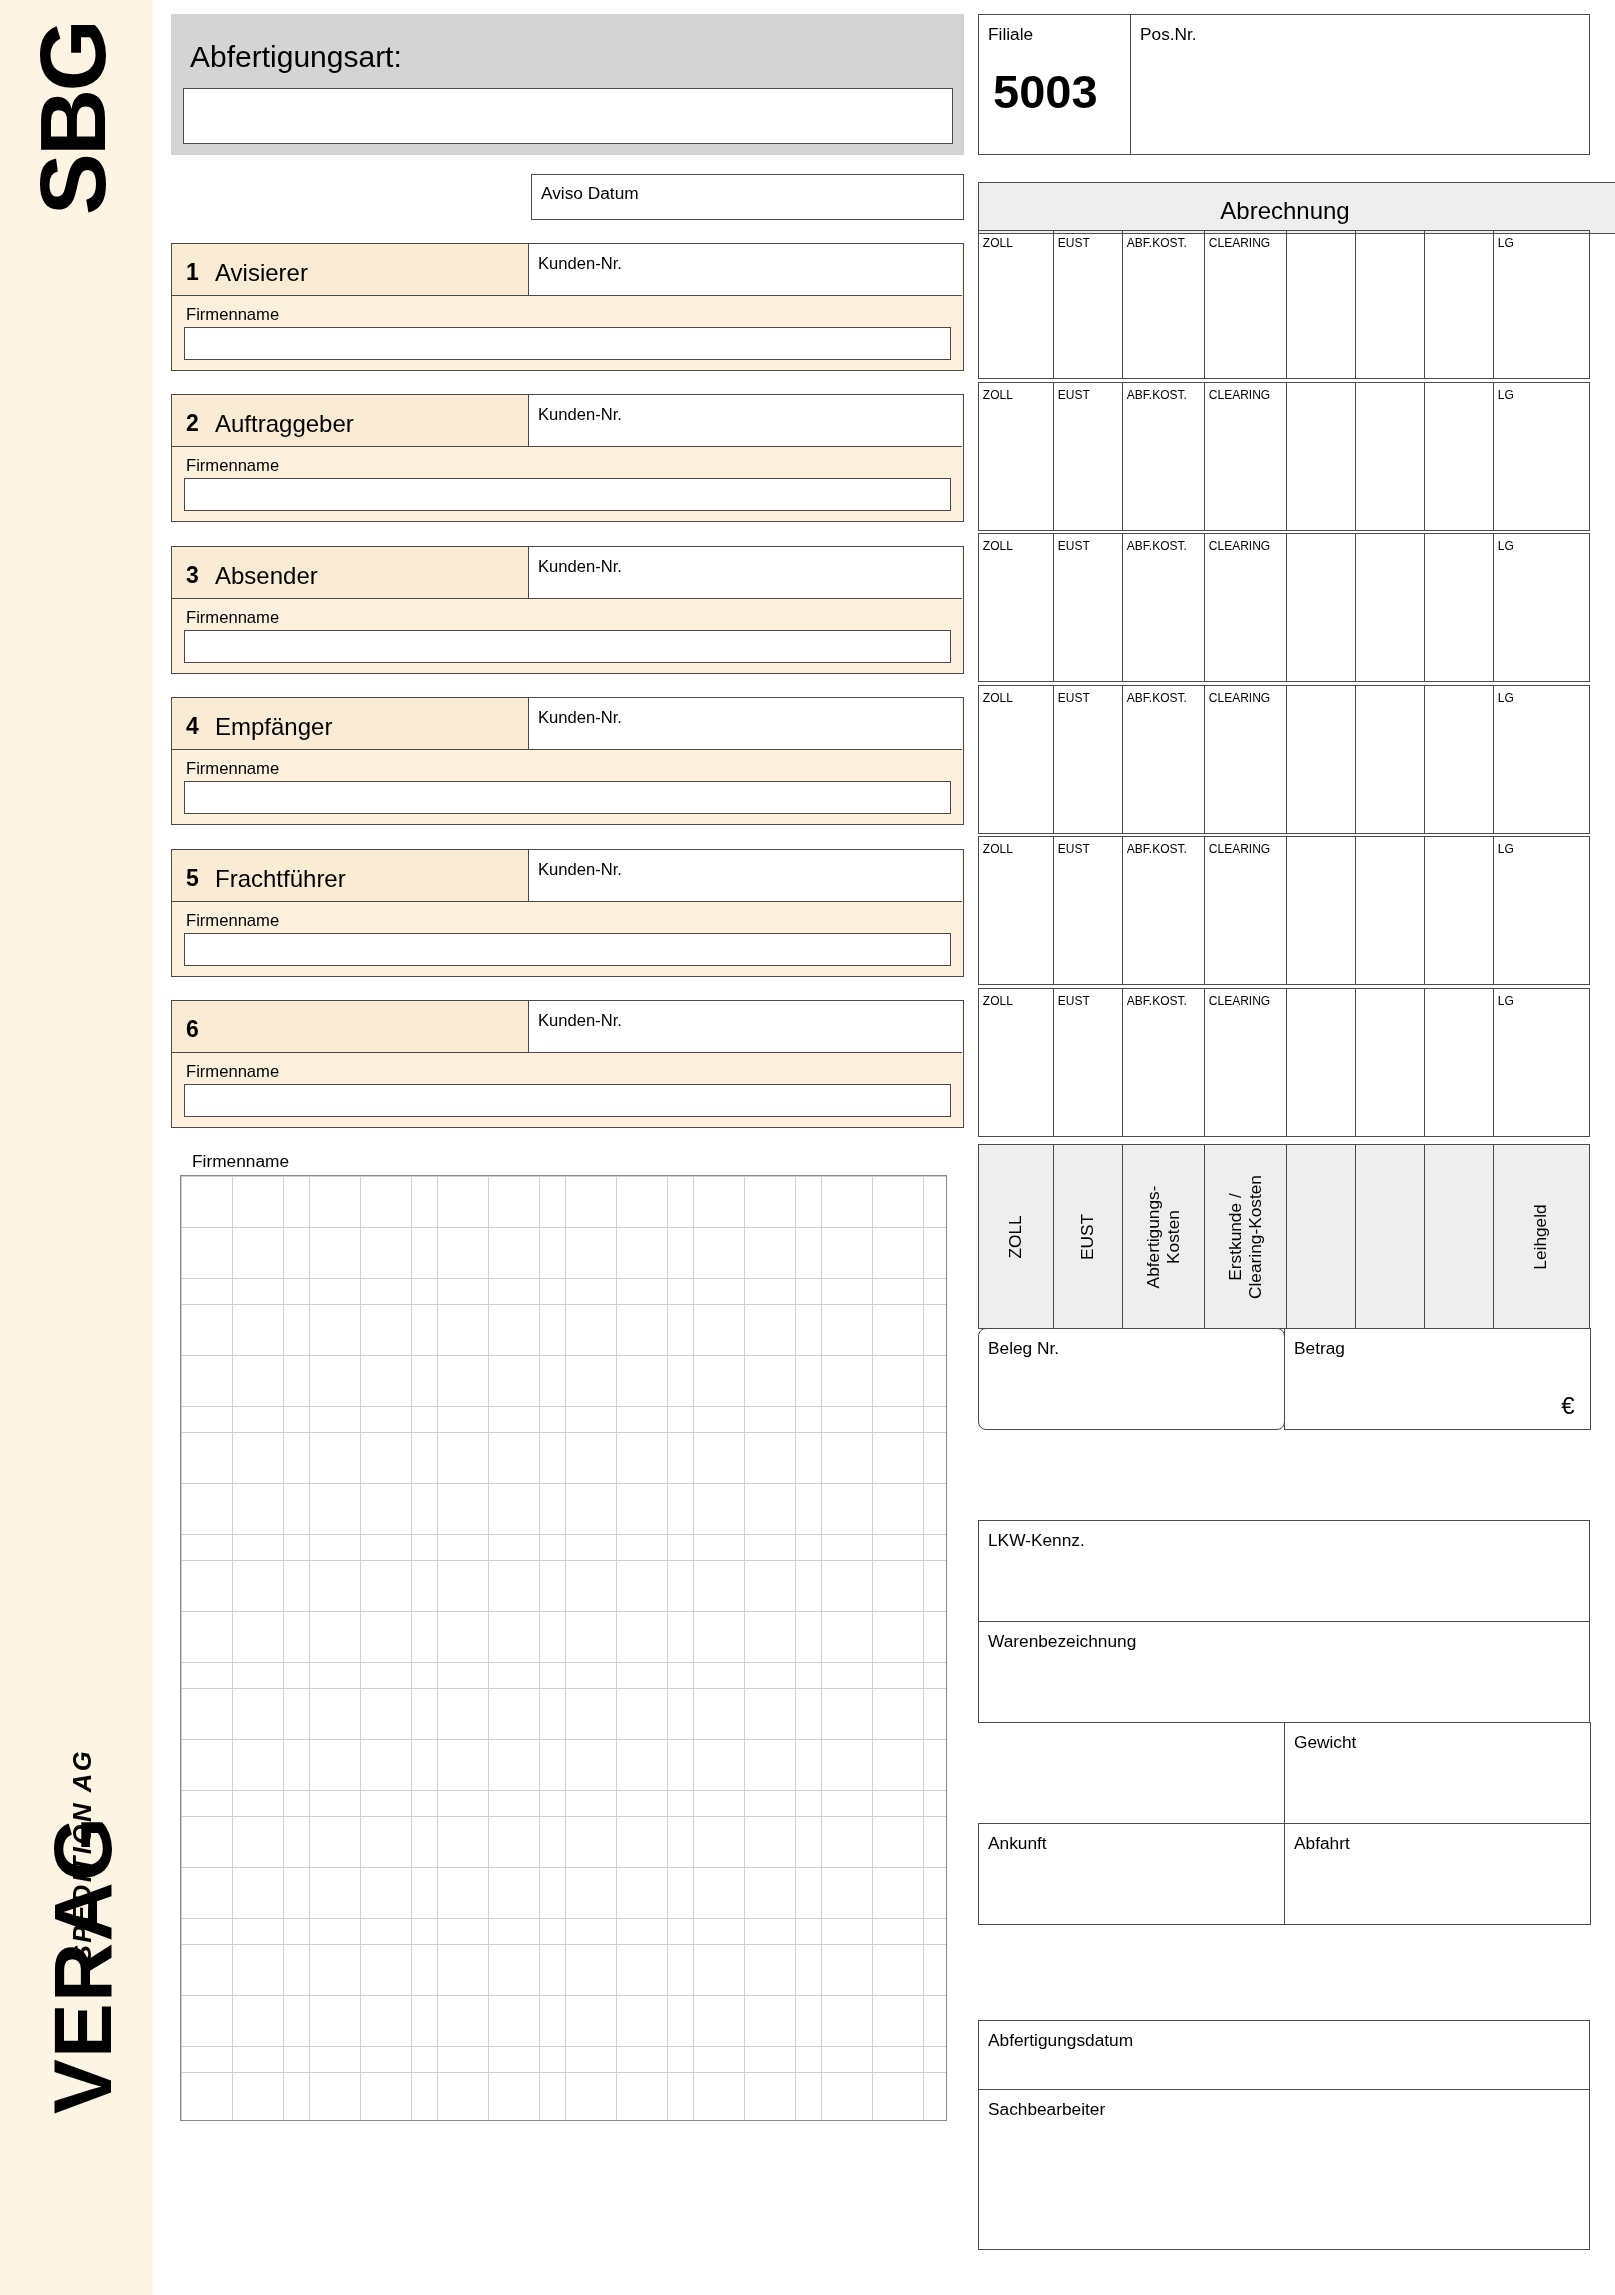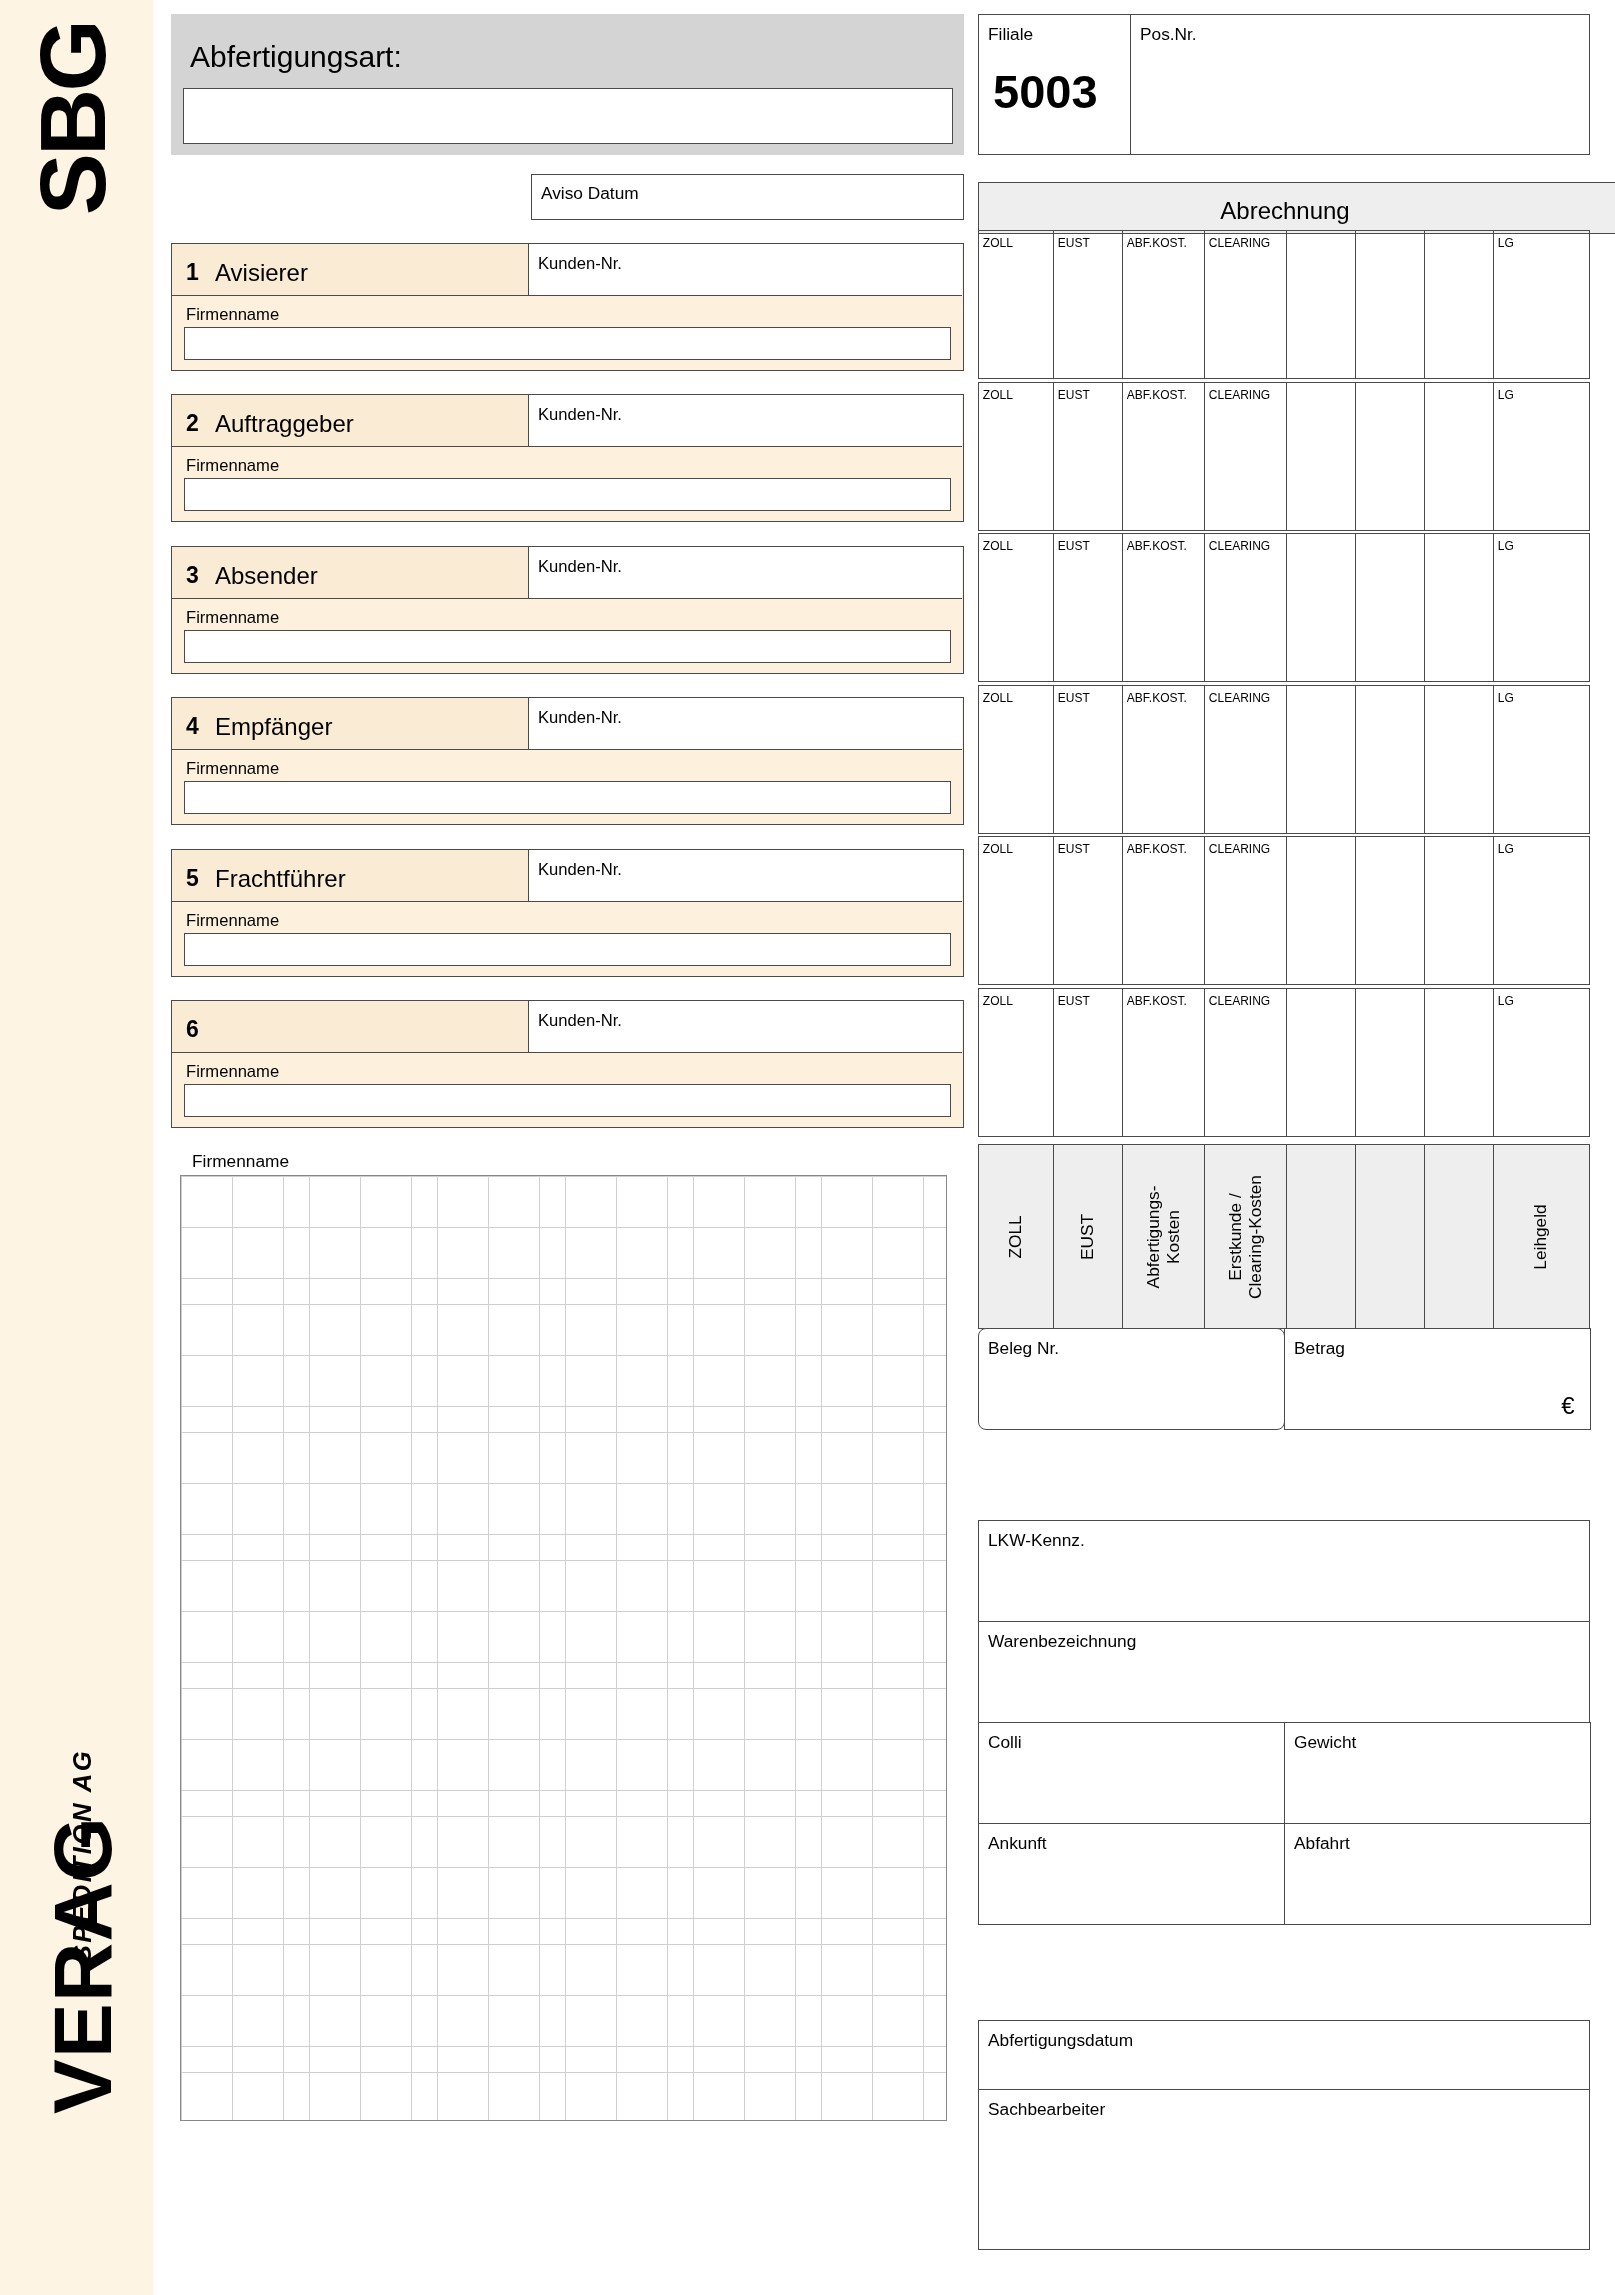--- a/index.html
+++ b/index.html
@@ -490,23 +490,20 @@
     <div class="fieldlbl">Betrag</div>
     <div class="euro">€</div>
   </div>
 
   <div class="box lkw-box">
     <div class="fieldlbl">LKW-Kennz.</div>
   </div>
   <div class="box ware-box">
     <div class="fieldlbl">Warenbezeichnung</div>
   </div>
-  <div class="box colli-box">
-    <div class="fieldlbl">Colli</div>
-  </div>
   <div class="box gewicht-box">
     <div class="fieldlbl">Gewicht</div>
   </div>
   <div class="box ankunft-box">
     <div class="fieldlbl">Ankunft</div>
   </div>
   <div class="box abfahrt-box">
     <div class="fieldlbl">Abfahrt</div>
   </div>
 

